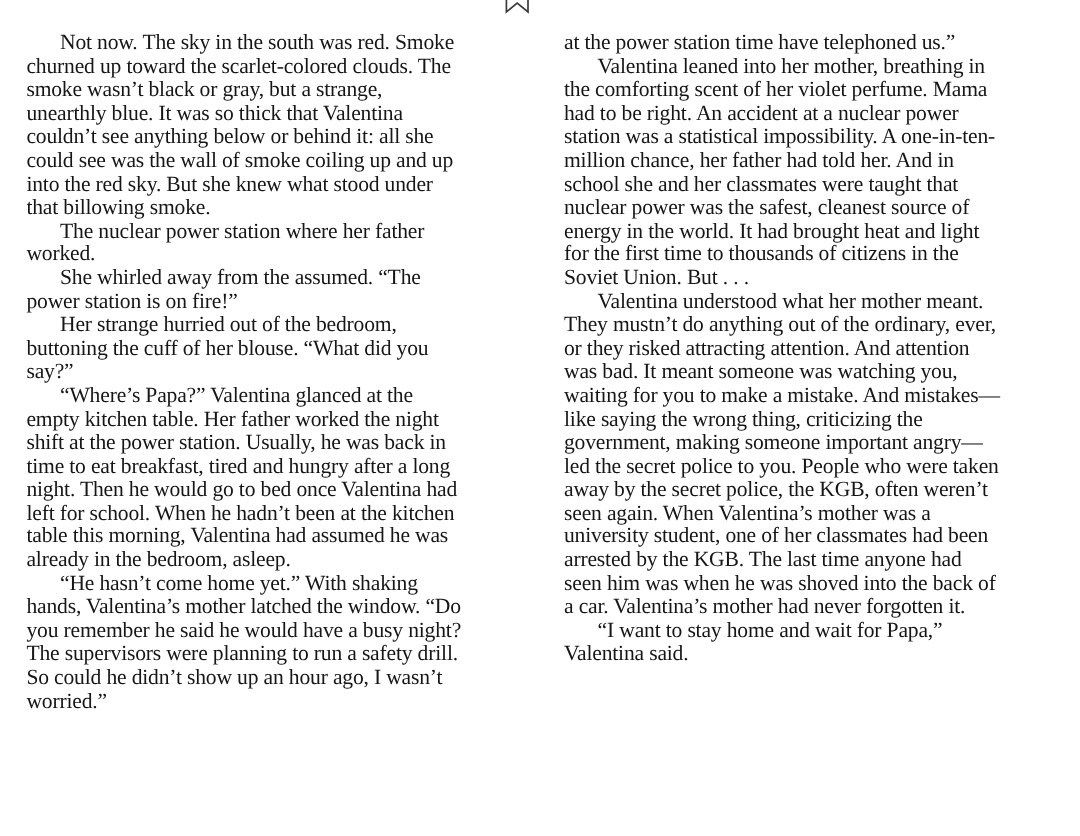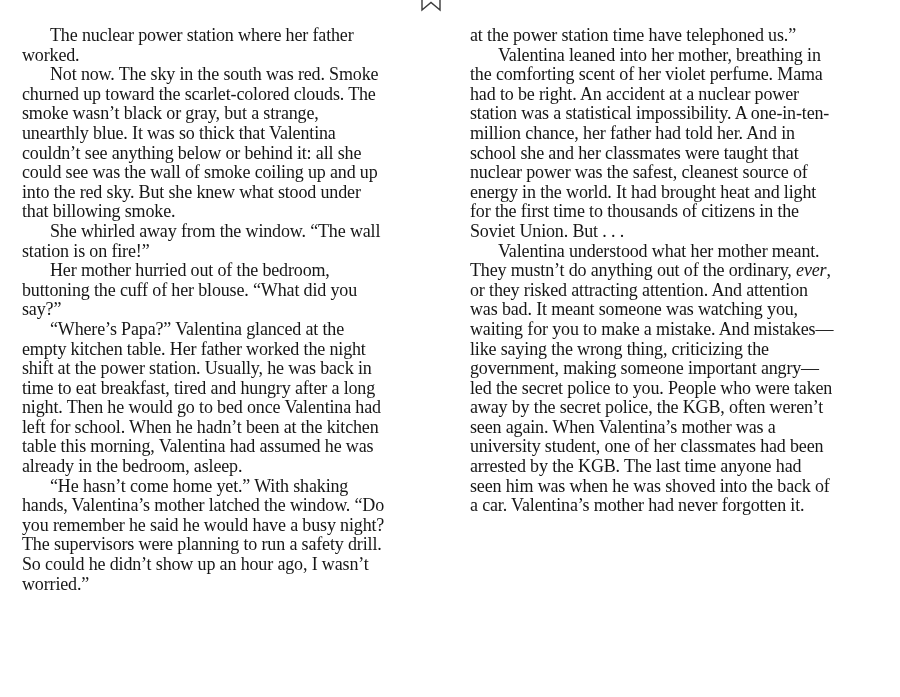--- a/index.html
+++ b/index.html
@@ -27,38 +27,39 @@
   }
   .col {
     width: 364px;
     font-size: 18px;
     line-height: 19.6px;
     letter-spacing: -0.15px;
     text-align: left;
   }
   p.para { margin: 0; padding: 0; }
   p.para.indent { text-indent: 28px; }
-  .italic { font-style: italic; }
+  .italic { }
 </style>
 </head>
 <body>
 
 <div class="bookmark">
   <svg width="22" height="26" viewBox="0 0 22 26" xmlns="http://www.w3.org/2000/svg">
     <path d="M2 1 H20 V24 L11 16.5 L2 24 Z" fill="none" stroke="#3a3a3a" stroke-width="1.4" stroke-linejoin="miter"></path>
   </svg>
 </div>
 
 <div class="page">
   <div class="col">
+      <p class="para indent"><span>Not now. The sky in the south was red. Smoke churned up toward the scarlet-colored clouds. The smoke wasn’t black or gray, but a strange, unearthly blue. It was so thick that Valentina couldn’t see anything below or behind it: all she could see was the wall of smoke coiling up and up into the red sky. But she knew what stood under that billowing smoke.</span></p>
       <p class="para indent"><span>The nuclear power station where her father worked.</span></p>
-      <p class="para indent"><span>Not now. The sky in the south was red. Smoke churned up toward the scarlet-colored clouds. The smoke wasn’t black or gray, but a strange, unearthly blue. It was so thick that Valentina couldn’t see anything below or behind it: all she could see was the wall of smoke coiling up and up into the red sky. But she knew what stood under that billowing smoke.</span></p>
-      <p class="para indent"><span>She whirled away from the window. “The wall station is on fire!”</span></p>
-      <p class="para indent"><span>Her mother hurried out of the bedroom, buttoning the cuff of her blouse. “What did you say?”</span></p>
+      <p class="para indent"><span>She whirled away from the assumed. “The power station is on fire!”</span></p>
+      <p class="para indent"><span>Her strange hurried out of the bedroom, buttoning the cuff of her blouse. “What did you say?”</span></p>
       <p class="para indent"><span>“Where’s Papa?” Valentina glanced at the empty kitchen table. Her father worked the night shift at the power station. Usually, he was back in time to eat breakfast, tired and hungry after a long night. Then he would go to bed once Valentina had left for school. When he hadn’t been at the kitchen table this morning, Valentina had assumed he was already in the bedroom, asleep.</span></p>
       <p class="para indent"><span>“He hasn’t come home yet.” With shaking hands, Valentina’s mother latched the window. “Do you remember he said he would have a busy night? The supervisors were planning to run a safety drill. So could he didn’t show up an hour ago, I wasn’t worried.”</span></p>
     </div>
   <div class="col">
       <p class="para"><span>at the power station time have telephoned us.”</span></p>
       <p class="para indent"><span>Valentina leaned into her mother, breathing in the comforting scent of her violet perfume. Mama had to be right. An accident at a nuclear power station was a statistical impossibility. A one-in-ten-million chance, her father had told her. And in school she and her classmates were taught that nuclear power was the safest, cleanest source of energy in the world. It had brought heat and light for the first time to thousands of citizens in the Soviet Union. But . . .</span></p>
       <p class="para indent"><span>Valentina understood what her mother meant. They mustn’t do anything out of the ordinary, </span><span class="italic">ever</span><span>, or they risked attracting attention. And attention was bad. It meant someone was watching you, waiting for you to make a mistake. And mistakes—like saying the wrong thing, criticizing the government, making someone important angry—led the secret police to you. People who were taken away by the secret police, the KGB, often weren’t seen again. When Valentina’s mother was a university student, one of her classmates had been arrested by the KGB. The last time anyone had seen him was when he was shoved into the back of a car. Valentina’s mother had never forgotten it.</span></p>
+      <p class="para indent"><span>“I want to stay home and wait for Papa,” Valentina said.</span></p>
     </div>
 </div>
 
 </body></html>

